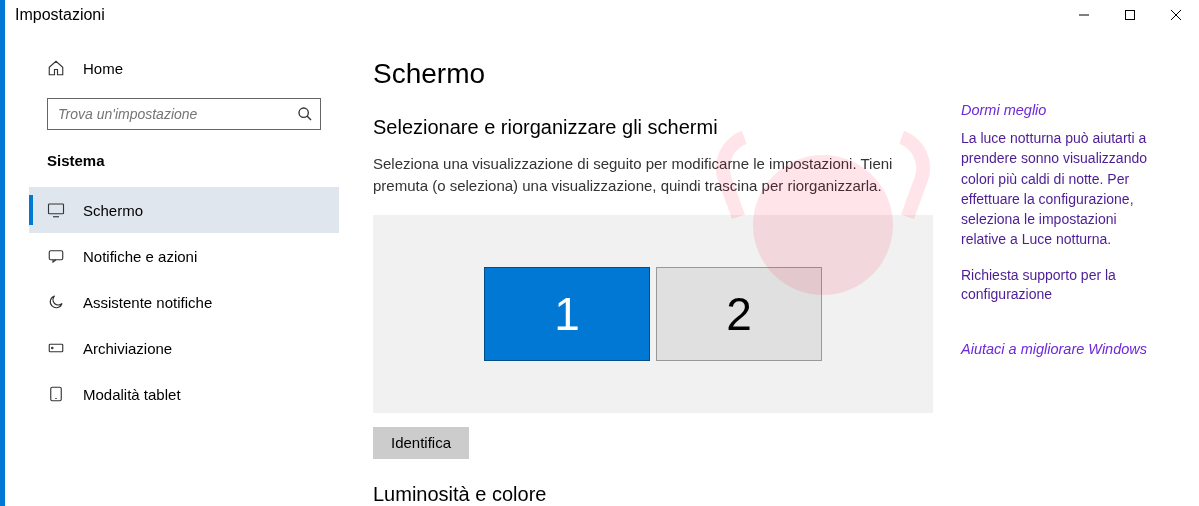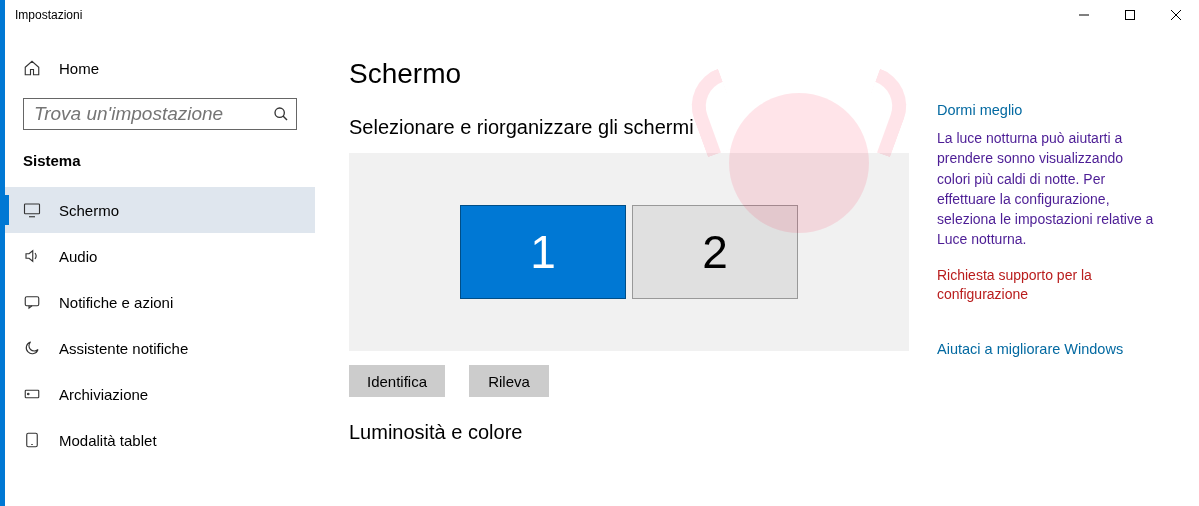--- a/index.html
+++ b/index.html
@@ -1,33 +1,33 @@
 <!DOCTYPE html>
 <html><head>
 <meta charset="utf-8">
 <style>
   * { box-sizing: border-box; margin: 0; padding: 0; }
   html, body { width: 1199px; height: 506px; font-family: "Segoe UI", Tahoma, sans-serif; font-size: 14px; color: #000; background: #fff; overflow: hidden; }
   .window { width: 100%; height: 100%; display: flex; flex-direction: column; border-left: 5px solid #0078d4; }
 
   
-  .titlebar { height: 30px; display: flex; align-items: center; padding-left: 10px; font-size: 12px; color: #000; }
+  .titlebar { height: 30px; display: flex; align-items: center; padding-left: 10px; font-size: 16px; color: #000; }
   .titlebar .spacer { flex: 1; }
   .titlebar .ctrl { width: 46px; height: 30px; display: flex; align-items: center; justify-content: center; color: #000; }
   .titlebar .ctrl svg { width: 10px; height: 10px; }
 
   
   .body { flex: 1; display: flex; overflow: hidden; }
 
   
-  .sidebar { width: 310px; padding: 18px 0 0 0; display: flex; flex-direction: column; }
+  .sidebar { width: 310px; padding: 18px 0 0 0; display: flex; flex-direction: column; margin-left: 24px; }
   .home-row { display: flex; align-items: center; height: 40px; padding-left: 18px; gap: 18px; font-size: 15px; }
   .home-row svg { width: 18px; height: 18px; }
   .search-wrap { margin: 10px 18px 0 18px; position: relative; }
-  .search { width: 100%; height: 32px; border: 1px solid #666; padding: 0 34px 0 10px; font-size: 19px; font-style: italic; color: #555; background: #fff; outline: none; }
+  .search { width: 100%; height: 32px; border: 1px solid #666; padding: 0 34px 0 10px; font-size: 14px; font-style: italic; color: #555; background: #fff; outline: none; }
   .search-icon { position: absolute; right: 8px; top: 50%; transform: translateY(-50%); width: 16px; height: 16px; color: #333; }
   .category { font-weight: 600; font-size: 15px; padding: 22px 0 18px 18px; }
   .nav-item { display: flex; align-items: center; height: 46px; padding-left: 18px; gap: 18px; font-size: 15px; position: relative; }
   .nav-item.selected { background: #dfe6ee; }
   .nav-item.selected::before { content: ""; position: absolute; left: 0; top: 8px; bottom: 8px; width: 4px; background: #0078d4; }
   .nav-item svg { width: 18px; height: 18px; stroke: #333; }
 
   
   .main { flex: 1; padding: 28px 20px 0 34px; display: flex; overflow: hidden; }
   .content { width: 560px; }
@@ -38,23 +38,23 @@
   .monitor { width: 166px; height: 94px; display: flex; align-items: center; justify-content: center; font-size: 46px; font-weight: 300; }
   .monitor.active { background: #0078d4; color: #fff; border: 1px solid #004e87; }
   .monitor.inactive { background: #e0e0e0; color: #000; border: 1px solid #999; }
   .arrange-buttons { display: flex; justify-content: flex-start; gap: 24px; margin-top: 14px; }
   .btn { min-width: 80px; height: 32px; padding: 0 18px; background: #ccc; border: none; font-size: 15px; text-align: center; cursor: pointer; }
   .next-section { font-size: 20px; font-weight: 400; margin-top: 24px; }
 
   
   .info { flex: 1; padding: 44px 20px 0 28px; font-size: 14px; }
   .info-block { margin-bottom: 36px; }
-  .info-title { font-size: 14.5px; color: #0369a1; margin-bottom: 10px; }
+  .info-title { font-size: 14.5px; color: #6d28d9; margin-bottom: 10px; font-style: italic; }
   .info-text { color: #4c1d95; line-height: 1.45; margin-bottom: 16px; }
-  .link { color: #b91c1c; cursor: pointer; line-height: 1.4; margin-top: 7px; }
+  .link { color: #4c1d95; cursor: pointer; line-height: 1.4; margin-top: 7px; }
 
   
   .watermark { position: absolute; width: 200px; height: 200px; top: -120px; left: 350px; opacity: 0.10; pointer-events: none; }
   .watermark .head { width: 140px; height: 140px; background: #ff0033; border-radius: 50%; position: absolute; left: 30px; top: 60px; }
   .watermark .horn-l, .watermark .horn-r { width: 40px; height: 80px; border: 14px solid #ff0033; border-bottom: none; border-right: none; border-radius: 40px 0 0 0; position: absolute; top: 40px; }
   .watermark .horn-l { left: -6px; transform: rotate(-20deg); }
   .watermark .horn-r { right: -6px; transform: scaleX(-1) rotate(-20deg); }
 </style>
 </head>
 <body>
@@ -104,27 +104,20 @@
 
       <div class="nav-item selected">
         <svg viewBox="0 0 24 24" fill="none" stroke="#333" stroke-width="1.5">
             <rect x="2" y="4" width="20" height="13" rx="1"></rect>
             <line x1="8" y1="21" x2="16" y2="21"></line>
           </svg>
         <span>Schermo</span>
       </div>
       <div class="nav-item">
         <svg viewBox="0 0 24 24" fill="none" stroke="#333" stroke-width="1.5">
-            <polygon points="4,9 8,9 13,5 13,19 8,15 4,15"></polygon>
-            <path d="M16 8 Q19 12 16 16"></path>
-          </svg>
-        <span>Audio</span>
-      </div>
-      <div class="nav-item">
-        <svg viewBox="0 0 24 24" fill="none" stroke="#333" stroke-width="1.5">
             <rect x="3" y="5" width="18" height="12" rx="2"></rect>
             <path d="M8 17 L8 20 L12 17"></path>
           </svg>
         <span>Notifiche e azioni</span>
       </div>
       <div class="nav-item">
         <svg viewBox="0 0 24 24" fill="none" stroke="#333" stroke-width="1.5">
             <path d="M20 14 A8 8 0 1 1 10 4 A6 6 0 0 0 20 14 Z"></path>
           </svg>
         <span>Assistente notifiche</span>
@@ -142,34 +135,34 @@
             <line x1="11" y1="18" x2="13" y2="18"></line>
           </svg>
         <span>Modalità tablet</span>
       </div>
     </div>
 
     <div class="main">
       <div class="content">
         <h1 class="page-title">Schermo</h1>
         <h2 class="section-title">Selezionare e riorganizzare gli schermi</h2>
+        <p class="section-desc">Seleziona una visualizzazione di seguito per modificarne le impostazioni. Tieni premuta (o seleziona) una visualizzazione, quindi trascina per riorganizzarla.</p>
 
         <div class="display-arrange">
           <div class="watermark">
             <div class="horn-l"></div>
               <div class="horn-r"></div>
               <div class="head"></div>
           </div>
           <div class="monitor active">1</div>
           <div class="monitor inactive">2</div>
         </div>
 
         <div class="arrange-buttons">
           <button class="btn">Identifica</button>
-          <button class="btn">Rileva</button>
         </div>
 
         <h2 class="next-section">Luminosità e colore</h2>
       </div>
 
       <div class="info">
         <div class="info-block">
           <div class="info-title">Dormi meglio</div>
           <div class="info-text">La luce notturna può aiutarti a prendere sonno visualizzando colori più caldi di notte. Per effettuare la configurazione, seleziona le impostazioni relative a Luce notturna.</div>
           <div class="link">Richiesta supporto per la configurazione</div>

